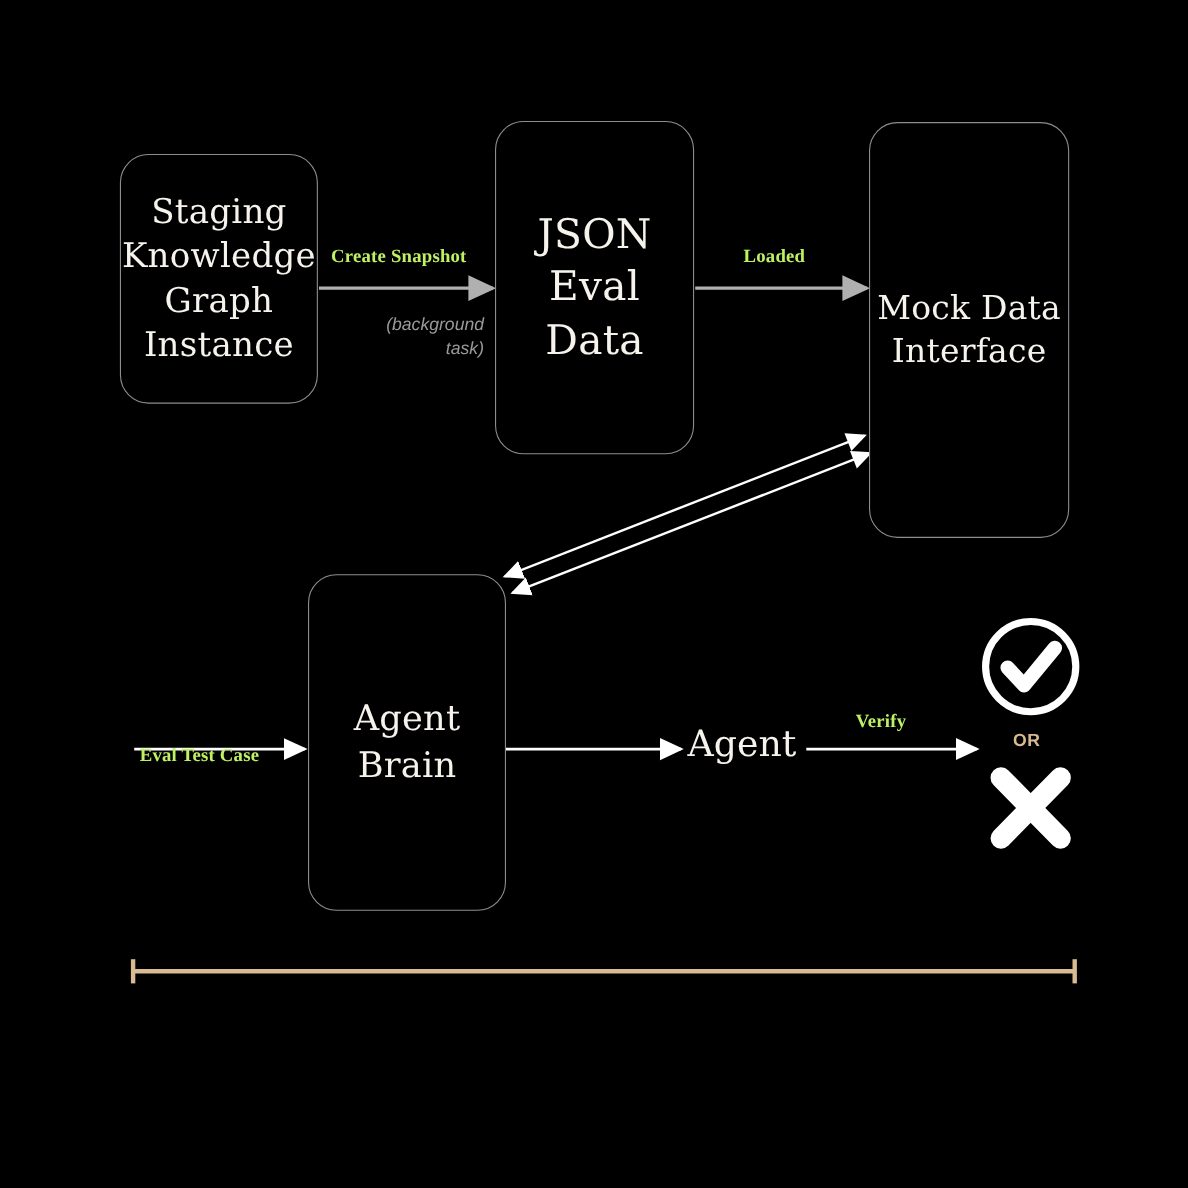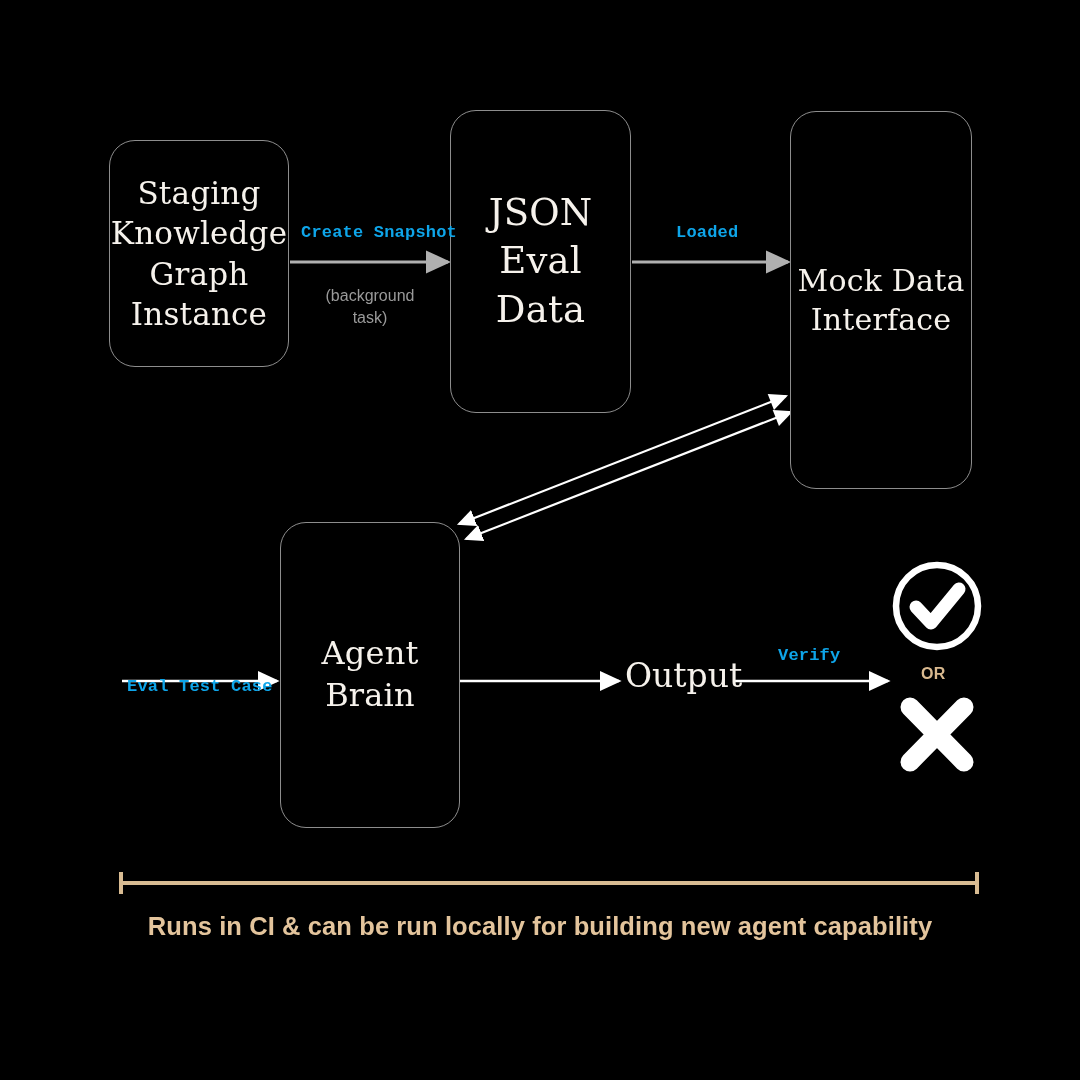--- a/index.html
+++ b/index.html
@@ -37,35 +37,36 @@
   .node-label {
     font-family: "DejaVu Serif", "Liberation Serif", serif;
     color: #f6f2ec;
     line-height: 1.30;
     letter-spacing: 0.2px;
     padding: 0 6px;
     white-space: pre-line;
   }
   .edge-label {
     position: absolute;
-    font-family: Liberation Mono, monospace;
+    font-family: Liberation Serif, serif;
     font-weight: bold;
     font-size: 17px;
-    color: #0ea5e9;
+    color: #bef264;
     letter-spacing: 0.2px;
     white-space: nowrap;
   }
   .edge-sublabel {
     position: absolute;
     font-family: "Liberation Sans", sans-serif;
     font-size: 16px;
     color: #9a9a9a;
     line-height: 1.35;
-    text-align: center;
+    text-align: right;
     white-space: pre-line;
+    font-style: italic;
   }
   .free-label {
     position: absolute;
     font-family: "DejaVu Serif", "Liberation Serif", serif;
     color: #f6f2ec;
     white-space: nowrap;
   }
   .or-label {
     position: absolute;
     font-family: "Liberation Sans", sans-serif;
@@ -160,19 +161,18 @@
 
   <div class="edge-sublabel" style="left:300px; top:285px; width:140px;">(background
 task)</div>
 
   <div class="edge-label" style="left:676px; top:223px;">Loaded</div>
 
   <div class="edge-label" style="left:127px; top:677px;">Eval Test Case</div>
 
   <div class="edge-label" style="left:778px; top:646px;">Verify</div>
 
-  <div class="free-label" style="left:625px; top:656px; font-size:33px;">Output</div>
+  <div class="free-label" style="left:625px; top:656px; font-size:33px;">Agent</div>
 
   <div class="or-label" style="left:921px; top:665px;">OR</div>
 
-  <div class="caption" style="top:912px;">Runs in CI &amp; can be run locally for building new agent capability</div>
 
 </div>
 
 </body></html>

